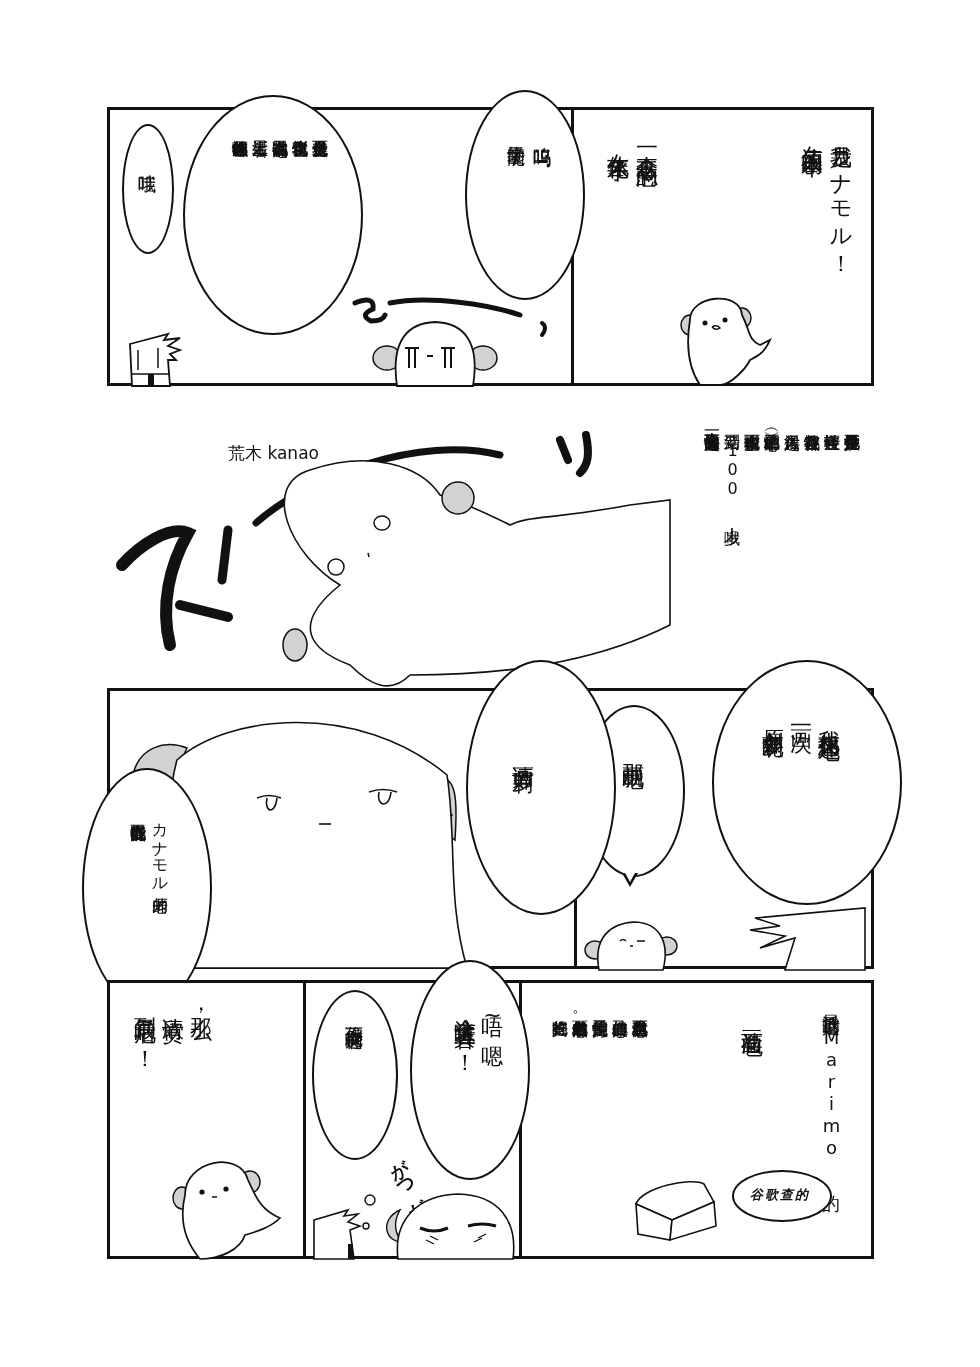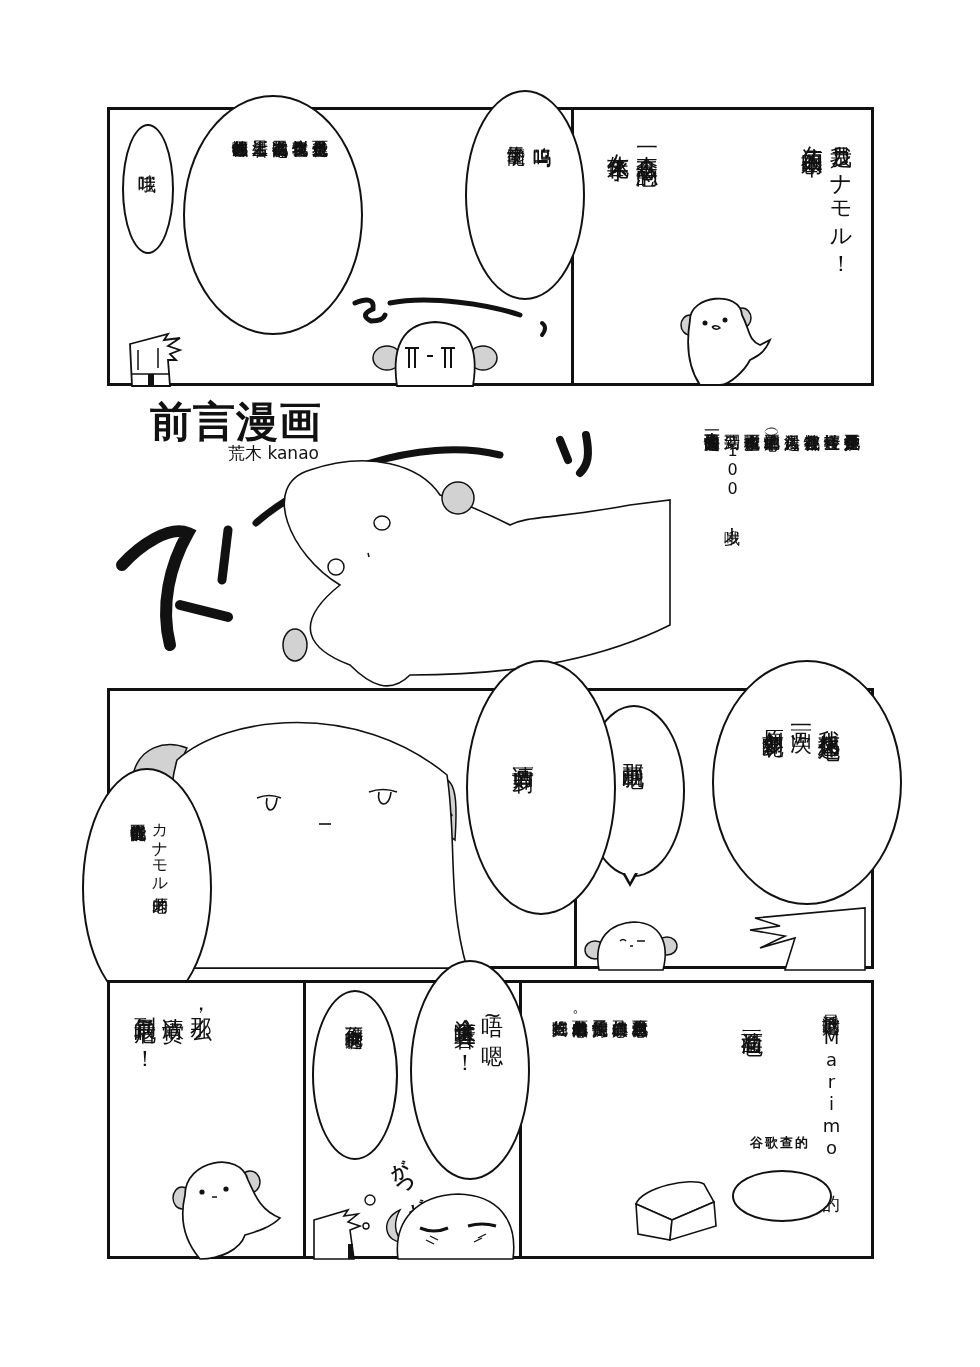--- a/index.html
+++ b/index.html
@@ -69,21 +69,20 @@
     <path d="M32 68 C 25 20, 45 5, 70 4 C 100 5, 115 25, 108 68 Z" fill="#fff" stroke="#111" stroke-width="1.8"></path>
     <path d="M40 30 h14 M44 30 v20 M50 30 v20 M62 38 h6 M76 30 h14 M80 30 v20 M86 30 v20" stroke="#111" stroke-width="2" fill="none"></path>
   </svg>
 
   <svg style="left:128px; top:330px;" width="70" height="56" viewBox="0 0 70 56">
     <path d="M2 14 L40 4 L36 10 L52 8 L40 16 L52 20 L42 24 L48 30 L40 30 L42 56 L4 56 Z" fill="#fff" stroke="#111" stroke-width="1.8"></path>
     <path d="M10 20 v20 M30 18 v20 M4 44 h38" stroke="#111" stroke-width="1.5"></path>
     <rect x="20" y="44" width="6" height="12" fill="#111"></rect>
   </svg>
 
-  <div class="title">前言漫画</div>
   <div class="author">荒木 kanao</div>
 
   <svg style="left:110px; top:405px;" width="560" height="290" viewBox="0 0 560 290">
 
     <path d="M12 160 C 30 140, 60 120, 78 128 C 60 160, 50 200, 60 240" fill="none" stroke="#111" stroke-width="12" stroke-linecap="round"></path>
     <path d="M70 200 L118 212" fill="none" stroke="#111" stroke-width="10" stroke-linecap="round"></path>
     <path d="M118 125 L112 175" fill="none" stroke="#111" stroke-width="9" stroke-linecap="round"></path>
     <path d="M146 118 C 200 70, 310 30, 390 50" fill="none" stroke="#111" stroke-width="7" stroke-linecap="round"></path>
     <path d="M450 35 L458 55 M476 30 C 480 50, 478 60, 470 68" fill="none" stroke="#111" stroke-width="8" stroke-linecap="round"></path>
 
@@ -151,21 +150,21 @@
   <div class="vt small" style="left:590px; top:1008px;">但是找了制作方法</div>
   <div class="vt small" style="left:570px; top:1008px;">然后做出来的点心面包。</div>
   <div class="vt small" style="left:550px; top:1008px;">真的很好吃</div>
 
   <svg style="left:632px; top:1172px;" width="90" height="70" viewBox="0 0 90 70">
     <path d="M4 32 C 10 15, 60 5, 72 12 L 82 30 L 40 48 Z" fill="#fff" stroke="#111" stroke-width="1.6"></path>
     <path d="M4 32 L 40 48 L 38 68 L 6 62 Z" fill="#fff" stroke="#111" stroke-width="1.6"></path>
     <path d="M40 48 L 82 30 L 84 54 L 38 68 Z" fill="#fff" stroke="#111" stroke-width="1.6"></path>
   </svg>
   <div class="bubble" style="left:732px; top:1170px; width:100px; height:52px;"></div>
-  <div style="position:absolute; left:750px; top:1134px; font-size:13px; font-weight:bold; letter-spacing:2px;">谷歌查的</div>
+  <div style="position:absolute; left:750px; top:1186px; font-size:13px; font-weight:bold; letter-spacing:2px;font-style:italic;">谷歌查的</div>
 
   <div class="bubble" style="left:410px; top:960px; width:120px; height:220px;"></div>
   <div class="vt big" style="left:477px; top:1000px;">唔~嗯</div>
   <div class="vt big" style="left:450px; top:1000px;">这个味道真香~！</div>
 
   <div class="bubble" style="left:312px; top:990px; width:86px; height:170px;"></div>
   <div class="vt med" style="left:343px; top:1012px;">你可不能这样啊…</div>
 
   <div class="vt med sfx" style="left:397px; top:1146px; transform:rotate(-25deg);">がつがつ</div>
 

